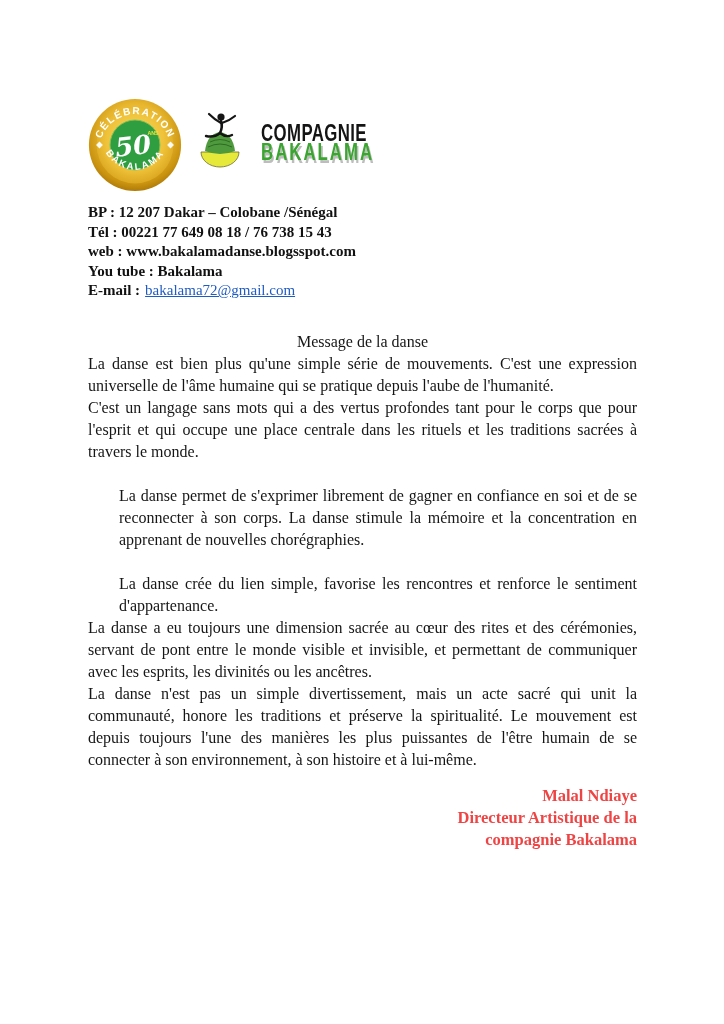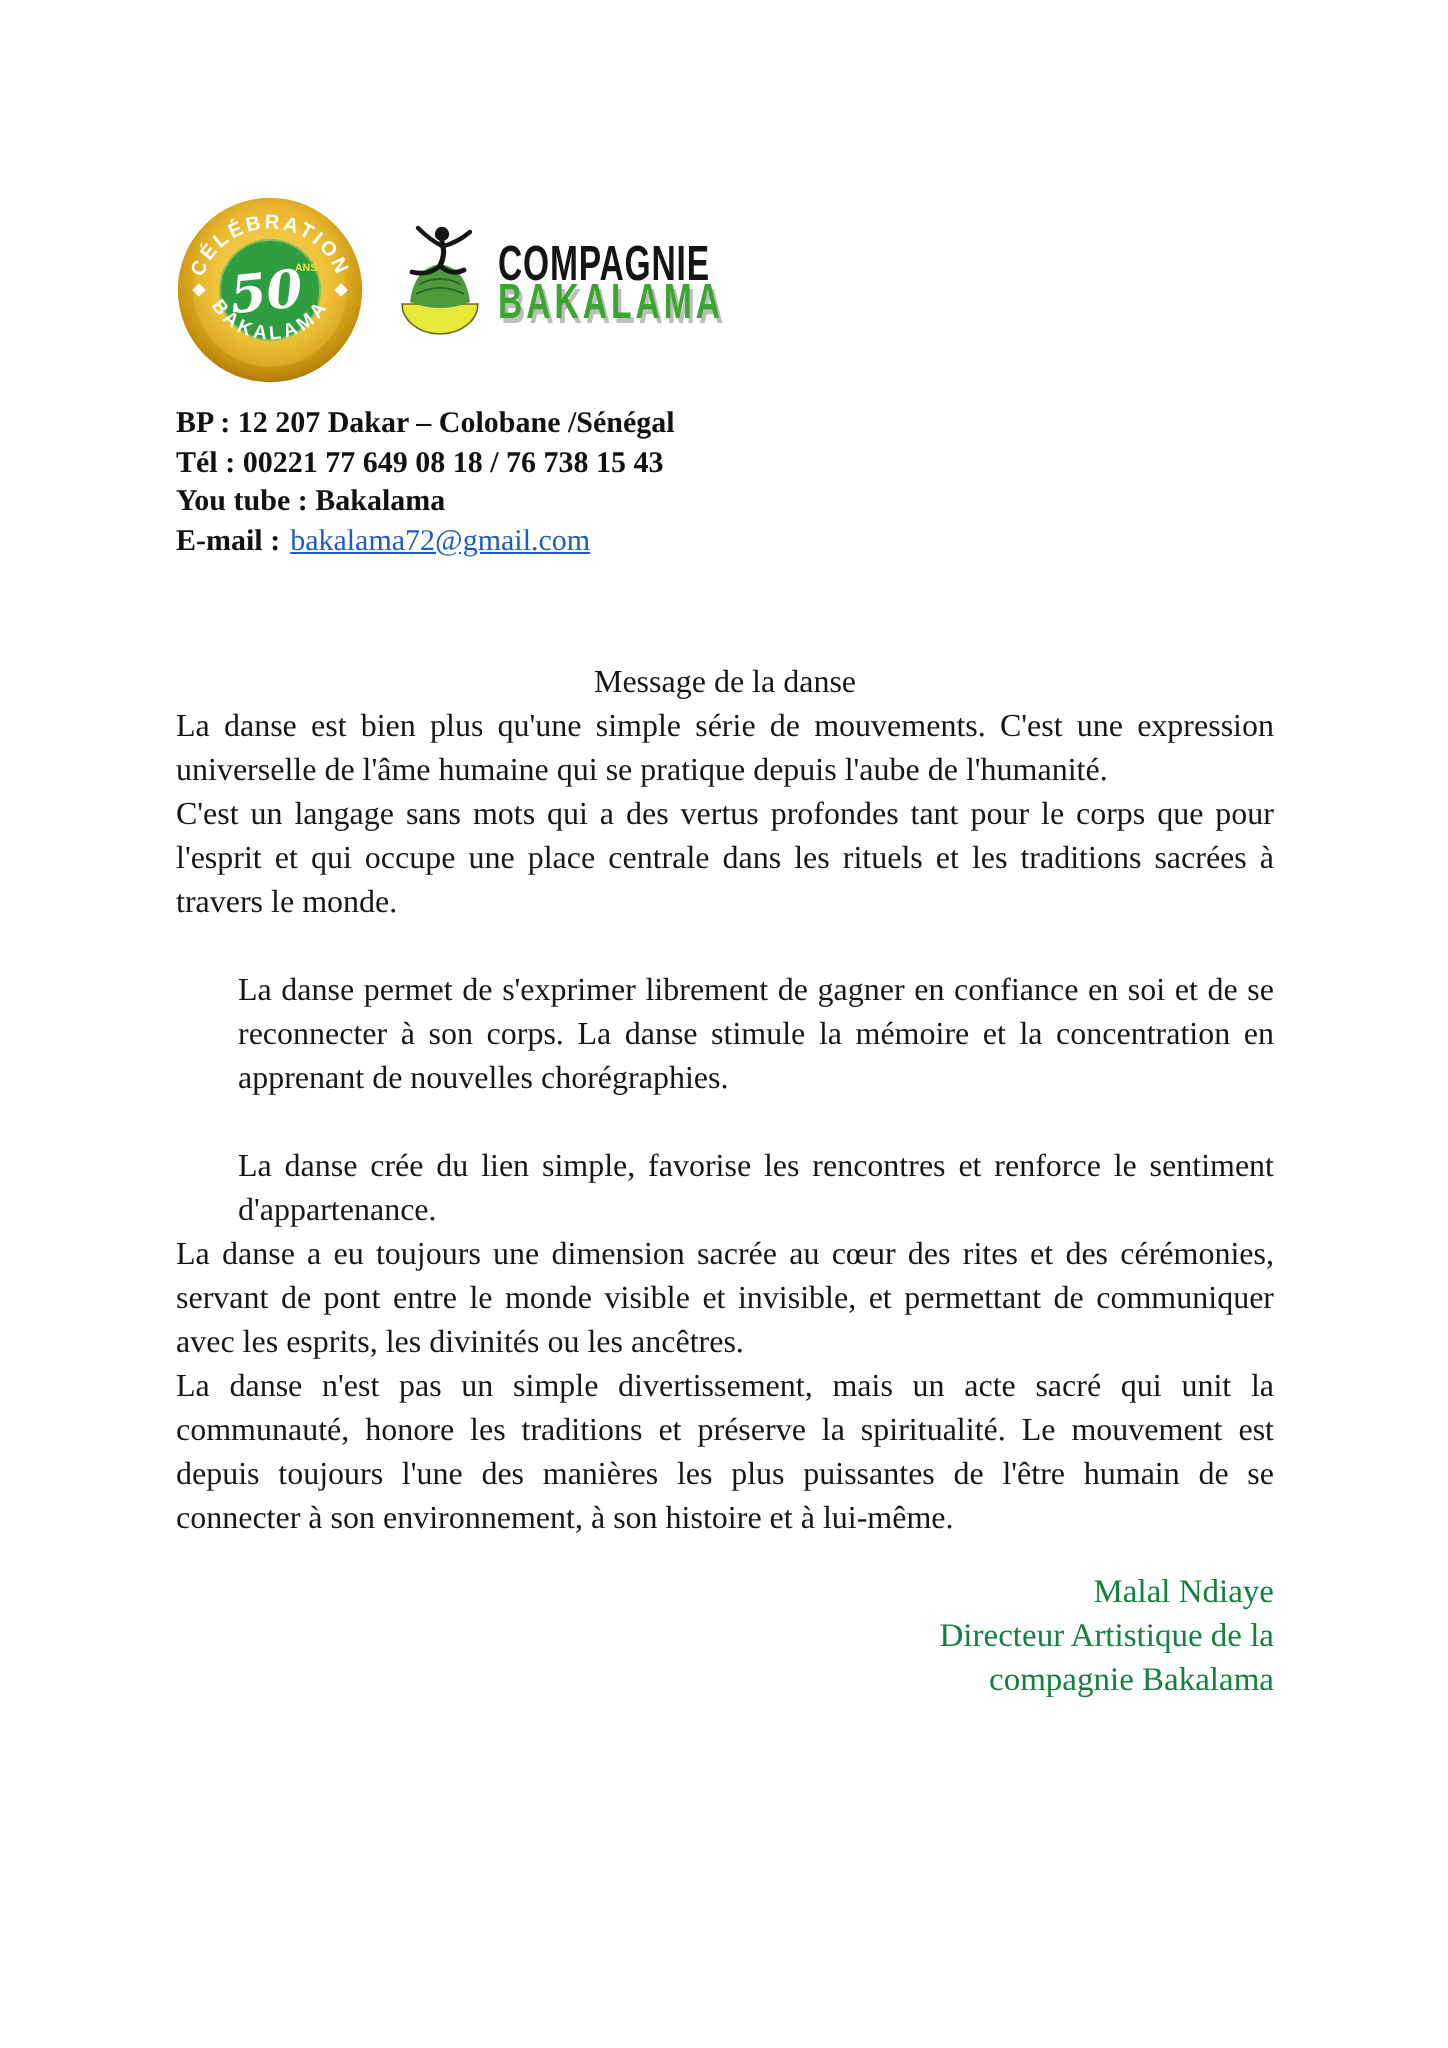--- a/index.html
+++ b/index.html
@@ -18,21 +18,21 @@
   
   .logos {
     position: absolute;
     top: 97px;
     left: 87px;
     display: flex;
     align-items: center;
     gap: 12px;
   }
   .badge-logo { width: 96px; height: 96px; display: block; }
-  .company-logo { display: flex; align-items: center; gap: 4px; margin-top: -6px; }
+  .company-logo { display: flex; align-items: center; gap: 16px; margin-top: -6px; }
   .company-icon { width: 50px; height: 62px; display: block; }
   .company-text { font-family: "Liberation Sans", sans-serif; font-weight: 700; line-height: 22px; }
   .company-line1 {
     display: block; font-size: 21px;
     transform: scale(0.80, 1.18); transform-origin: 0 50%;
     letter-spacing: 0.5px;
   }
   .company-line2 {
     display: block; font-size: 21px;
     transform: scale(0.80, 1.18); transform-origin: 0 50%;
@@ -65,24 +65,24 @@
     color: #161616;
   }
   .letter p { text-align: justify; }
   .letter .heading { text-align: center; }
   .gap-before { margin-top: 22px; margin-left: 31px; }
 
   
   .signature {
     margin-top: 14px;
     text-align: right;
-    font-weight: 400;
+    font-weight: 700;
     font-size: 16.5px;
     line-height: 22px;
-    color: #15803d;
+    color: #ef4444;
   }
 </style>
 </head>
 <body>
 
 <div class="page">
 
   <div class="logos">
 
     <svg class="badge-logo" viewBox="0 0 100 100" aria-hidden="true">
@@ -134,20 +134,21 @@
       <div class="company-text">
         <span class="company-line1" style="color:#141414;">COMPAGNIE</span>
         <span class="company-line2" style="color:#3aa52f;">BAKALAMA</span>
       </div>
     </div>
   </div>
 
   <div class="contact">
     <div class="contact-line">BP : 12 207 Dakar – Colobane /Sénégal</div>
     <div class="contact-line">Tél : 00221 77 649 08 18 / 76 738 15 43</div>
+    <div class="contact-line">web : www.bakalamadanse.blogsspot.com</div>
     <div class="contact-line">You tube : Bakalama</div>
     <div class="contact-line">
       <span class="email-label">E-mail :</span><a class="email-link" style="color:#1f5bc4;">bakalama72@gmail.com</a>
     </div>
   </div>
 
   <div class="letter">
     <p class="heading">Message de la danse</p>
     <p>La danse est bien plus qu'une simple série de mouvements. C'est une expression universelle de l'âme humaine qui se pratique depuis l'aube de l'humanité.</p>
     <p>C'est un langage sans mots qui a des vertus profondes tant pour le corps que pour l'esprit et qui occupe une place centrale dans les rituels et les traditions sacrées à travers le monde.</p>

